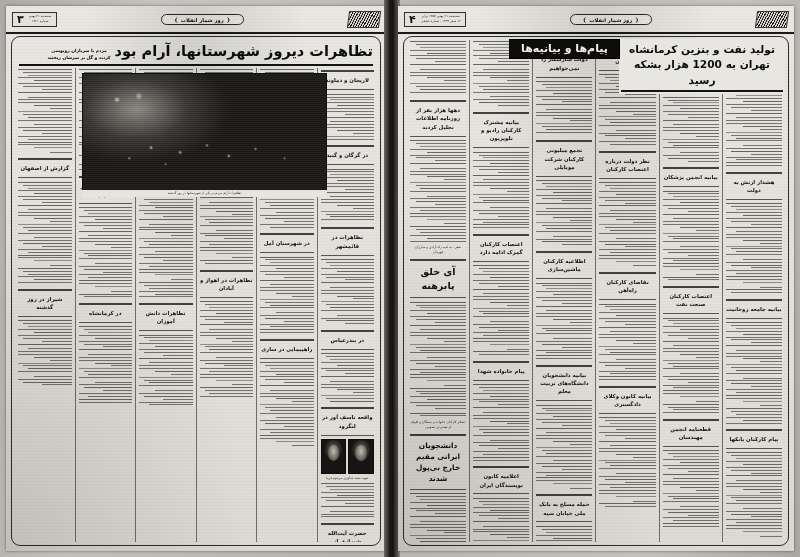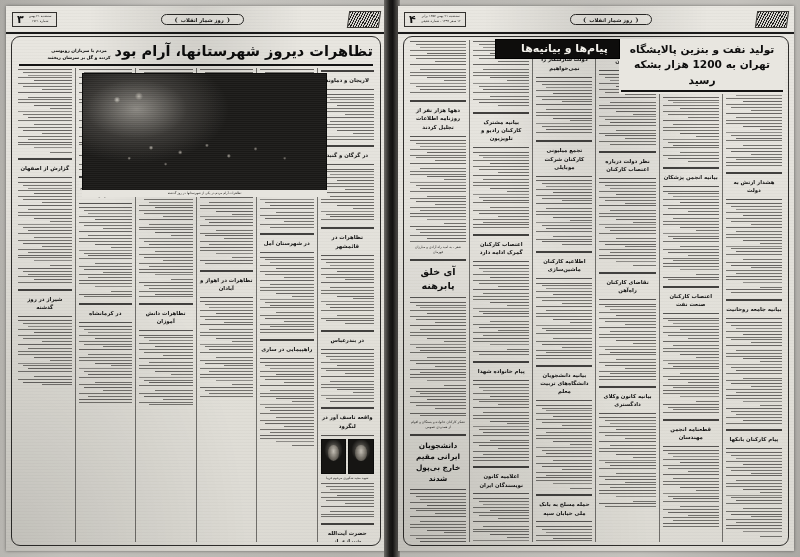--- a/index.html
+++ b/index.html
@@ -127,21 +127,21 @@
   .hrule.d{height:2px;background:#262523;}
   .subhead{
     direction:rtl;text-align:center;font-weight:bold;color:#111;
     font-size:5.4px;line-height:1.55;padding:1.5px 1px 2px 1px;
   }
   .subhead.lg{font-size:7.4px;line-height:1.5;}
   .subhead.xl{font-size:9.6px;line-height:1.45;letter-spacing:-.2px;}
   .kick{direction:rtl;text-align:center;font-size:3.3px;line-height:1.5;color:#2b2a28;padding:1px 1px;}
   .banner{
     background:#0e0d0c;color:#f2f0ea;direction:rtl;text-align:center;
-    font-size:11px;font-weight:bold;padding:2px 2px 3px 16px;letter-spacing:-.3px;
+    font-size:11px;font-weight:bold;padding:2px 2px 3px 2px;letter-spacing:-.3px;
     border:1px solid #000;
   }
   
   .body{padding:1px 1px;}
   .body .ln{
     height:1px;background:#3b3937;margin-bottom:1.9px;opacity:.66;
   }
   .body .ln:nth-child(6n+3){opacity:.5;}
   .body .ln:nth-child(4n+1){opacity:.74;}
   .body .ln.p{margin-bottom:3.6px;}
@@ -1768,21 +1768,21 @@
               <div class="ln "></div>
               <div class="ln s70"></div>
               <div class="ln s40"></div>
               <div class="ln "></div>
               <div class="ln s90"></div>
               <div class="ln s82"></div>
             </div>
           </div>
         </div>
     <div style="position: absolute; right: 3px; top: 2px; width: 162px; z-index: 6; background: rgb(232, 230, 224); text-align: center; padding: 3px 2px 2px;">
-          <div class="bighead" style="font-size: 10.6px; line-height: 1.45;">تولید نفت و بنزین پالایشگاه</div>
+          <div class="bighead" style="font-size: 10.6px; line-height: 1.45;">تولید نفت و بنزین کرمانشاه</div>
           <div class="bighead" style="font-size: 10.6px; line-height: 1.45;">تهران به 1200 هزار بشکه رسید</div>
           <div class="rule-thick" style="margin: 2px 0px 0px;"></div>
         </div>
         <div class="banner" style="position: absolute; right: 168px; top: 2px; width: 105px; z-index: 6;">پیام‌ها و بیانیه‌ها</div>
       </div>
   </div>
 
 </div>
 
 </body></html>

